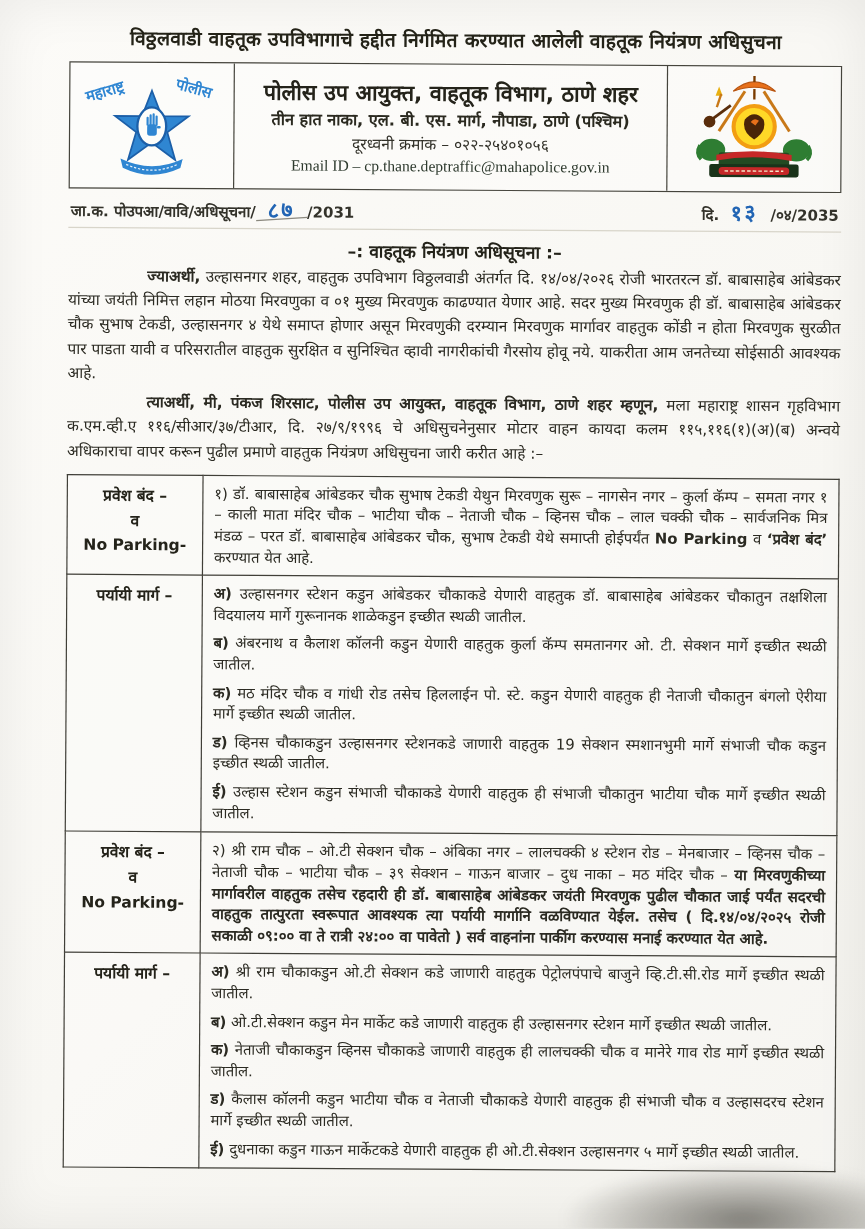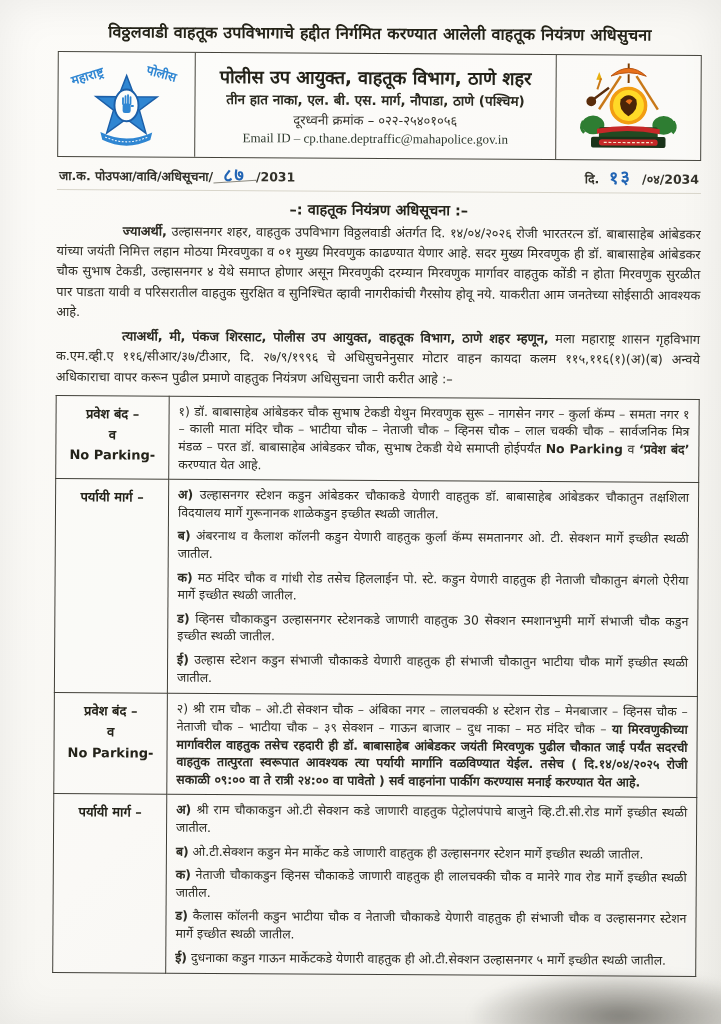--- a/index.html
+++ b/index.html
@@ -130,21 +130,21 @@
           <line x1="35" y1="85.8" x2="85" y2="85.8" stroke="#f4e6c8" stroke-width="1.2" stroke-dasharray="3 1.8"></line>
         </svg>
       </div>
     </div>
 
     <div class="ref-row">
       <div class="ref-left">
         <span>जा.क. पोउपआ/वावि/अधिसूचना/</span><span class="hand">८७</span><span>/2031</span>
       </div>
       <div class="ref-right">
-        <span>दि.</span><span class="hand">१३</span><span>/०४/2034</span>
+        <span>दि.</span><span class="hand">१३</span><span>/०४/2035</span>
       </div>
     </div>
 
     <div class="notice-heading">–: वाहतूक नियंत्रण अधिसूचना :–</div>
 
     <p class="para"><span class="bold">ज्याअर्थी,</span><span> उल्हासनगर शहर, वाहतुक उपविभाग विठ्ठलवाडी अंतर्गत दि. १४/०४/२०२६ रोजी भारतरत्न डॉ. बाबासाहेब आंबेडकर यांच्या जयंती निमित्त लहान मोठया मिरवणुका व ०१ मुख्य मिरवणुक काढण्यात येणार आहे. सदर मुख्य मिरवणुक ही डॉ. बाबासाहेब आंबेडकर चौक सुभाष टेकडी, उल्हासनगर ४ येथे समाप्त होणार असून मिरवणुकी दरम्यान मिरवणुक मार्गावर वाहतुक कोंडी न होता मिरवणुक सुरळीत पार पाडता यावी व परिसरातील वाहतुक सुरक्षित व सुनिश्चित व्हावी नागरीकांची गैरसोय होवू नये. याकरीता आम जनतेच्या सोईसाठी आवश्यक आहे.</span></p>
 
     <p class="para"><span class="bold">त्याअर्थी, मी, पंकज शिरसाट, पोलीस उप आयुक्त, वाहतूक विभाग, ठाणे शहर म्हणून,</span><span> मला महाराष्ट्र शासन गृहविभाग क.एम.व्ही.ए ११६/सीआर/३७/टीआर, दि. २७/९/१९९६ चे अधिसुचनेनुसार मोटार वाहन कायदा कलम ११५,११६(१)(अ)(ब) अन्वये अधिकाराचा वापर करून पुढील प्रमाणे वाहतुक नियंत्रण अधिसुचना जारी करीत आहे :–</span></p>
 
     <table class="notice-table">
@@ -160,21 +160,21 @@
         </td>
       </tr>
       <tr>
         <td class="label-cell">
           <div>पर्यायी मार्ग –</div>
         </td>
         <td class="content-cell">
           <div class="item"><span class="marker">अ)</span><span> उल्हासनगर स्टेशन कडुन आंबेडकर चौकाकडे येणारी वाहतुक डॉ. बाबासाहेब आंबेडकर चौकातुन तक्षशिला विदयालय मार्गे गुरूनानक शाळेकडुन इच्छीत स्थळी जातील.</span></div>
           <div class="item"><span class="marker">ब)</span><span> अंबरनाथ व कैलाश कॉलनी कडुन येणारी वाहतुक कुर्ला कॅम्प समतानगर ओ. टी. सेक्शन मार्गे इच्छीत स्थळी जातील.</span></div>
           <div class="item"><span class="marker">क)</span><span> मठ मंदिर चौक व गांधी रोड तसेच हिललाईन पो. स्टे. कडुन येणारी वाहतुक ही नेताजी चौकातुन बंगलो ऐरीया मार्गे इच्छीत स्थळी जातील.</span></div>
-          <div class="item"><span class="marker">ड)</span><span> व्हिनस चौकाकडुन उल्हासनगर स्टेशनकडे जाणारी वाहतुक 30 सेक्शन स्मशानभुमी मार्गे संभाजी चौक कडुन इच्छीत स्थळी जातील.</span></div>
+          <div class="item"><span class="marker">ड)</span><span> व्हिनस चौकाकडुन उल्हासनगर स्टेशनकडे जाणारी वाहतुक 19 सेक्शन स्मशानभुमी मार्गे संभाजी चौक कडुन इच्छीत स्थळी जातील.</span></div>
           <div class="item"><span class="marker">ई)</span><span> उल्हास स्टेशन कडुन संभाजी चौकाकडे येणारी वाहतुक ही संभाजी चौकातुन भाटीया चौक मार्गे इच्छीत स्थळी जातील.</span></div>
         </td>
       </tr>
       <tr>
         <td class="label-cell">
           <div>प्रवेश बंद –</div>
           <div>व</div>
           <div>No Parking-</div>
         </td>
         <td class="content-cell">
@@ -182,21 +182,21 @@
         </td>
       </tr>
       <tr>
         <td class="label-cell">
           <div>पर्यायी मार्ग –</div>
         </td>
         <td class="content-cell">
           <div class="item"><span class="marker">अ)</span><span> श्री राम चौकाकडुन ओ.टी सेक्शन कडे जाणारी वाहतुक पेट्रोलपंपाचे बाजुने व्हि.टी.सी.रोड मार्गे इच्छीत स्थळी जातील.</span></div>
           <div class="item"><span class="marker">ब)</span><span> ओ.टी.सेक्शन कडुन मेन मार्केट कडे जाणारी वाहतुक ही उल्हासनगर स्टेशन मार्गे इच्छीत स्थळी जातील.</span></div>
           <div class="item"><span class="marker">क)</span><span> नेताजी चौकाकडुन व्हिनस चौकाकडे जाणारी वाहतुक ही लालचक्की चौक व मानेरे गाव रोड मार्गे इच्छीत स्थळी जातील.</span></div>
-          <div class="item"><span class="marker">ड)</span><span> कैलास कॉलनी कडुन भाटीया चौक व नेताजी चौकाकडे येणारी वाहतुक ही संभाजी चौक व उल्हासनगर स्टेशन मार्गे इच्छीत स्थळी जातील.</span></div>
+          <div class="item"><span class="marker">ड)</span><span> कैलास कॉलनी कडुन भाटीया चौक व नेताजी चौकाकडे येणारी वाहतुक ही संभाजी चौक व उल्हासदरच स्टेशन मार्गे इच्छीत स्थळी जातील.</span></div>
           <div class="item"><span class="marker">ई)</span><span> दुधनाका कडुन गाऊन मार्केटकडे येणारी वाहतुक ही ओ.टी.सेक्शन उल्हासनगर ५ मार्गे इच्छीत स्थळी जातील.</span></div>
         </td>
       </tr>
     </tbody>
       </table>
 
   </div>
   <div class="corner-shadow"></div>
 </div>
 

